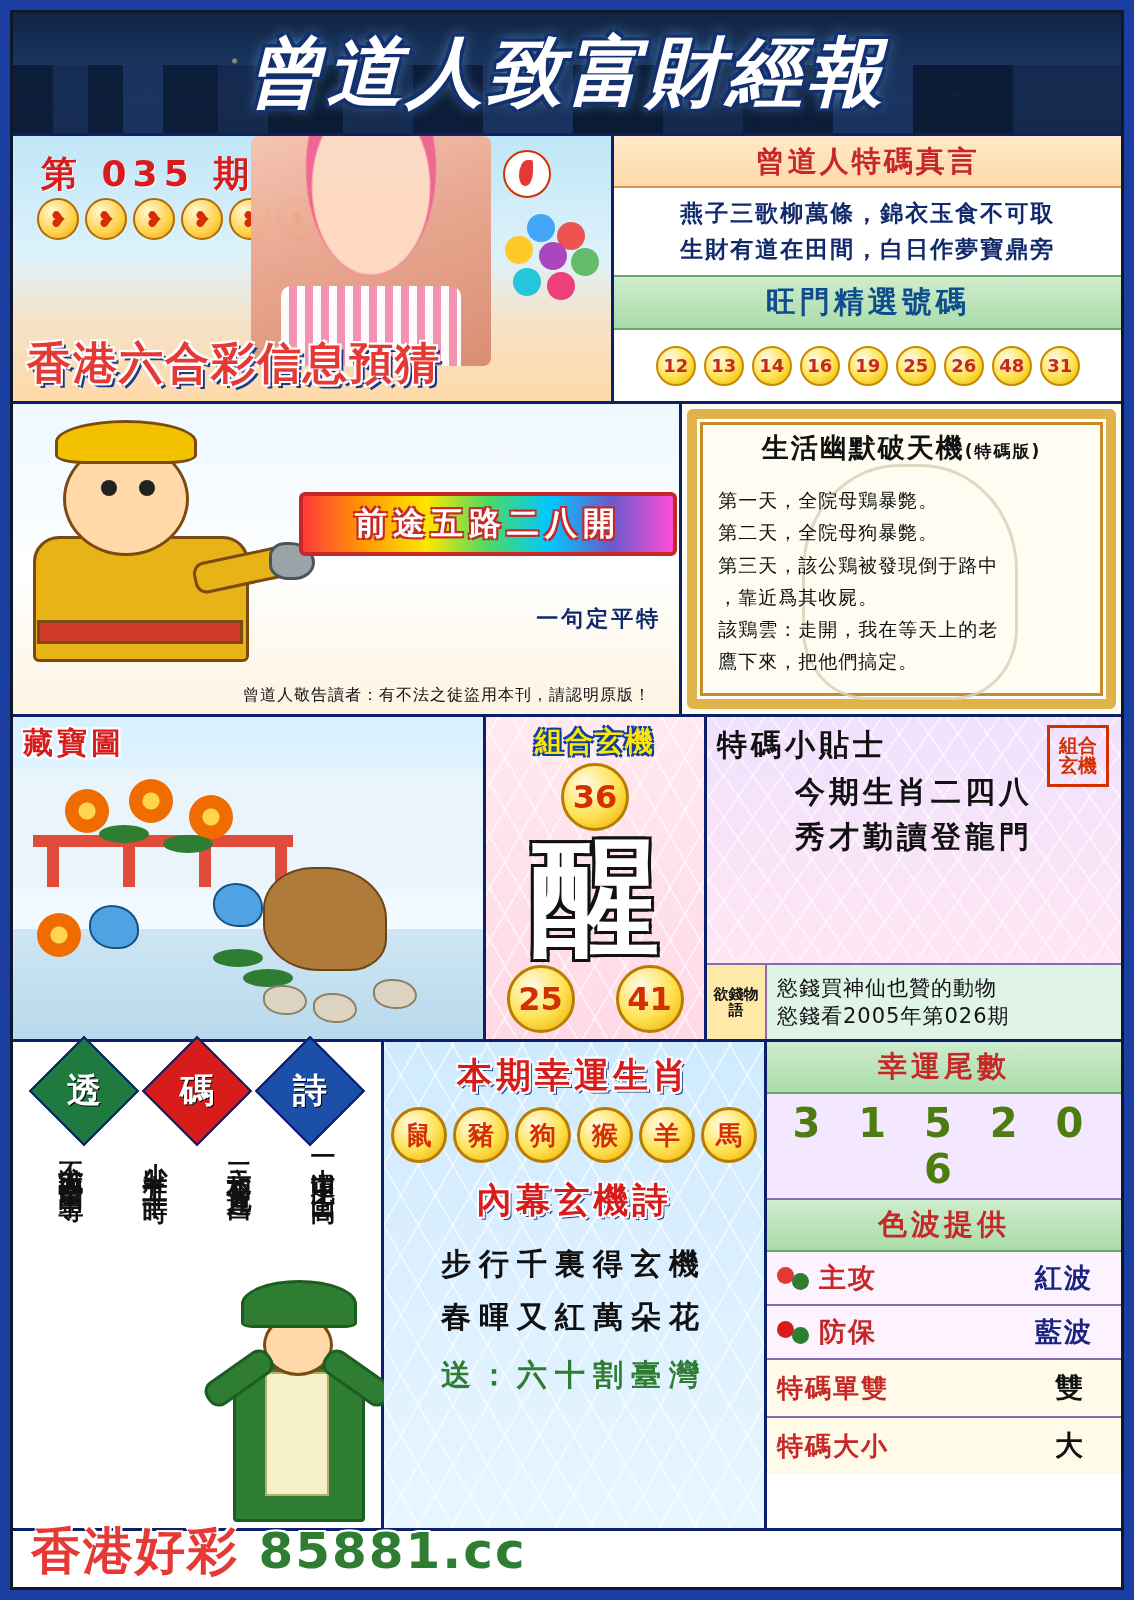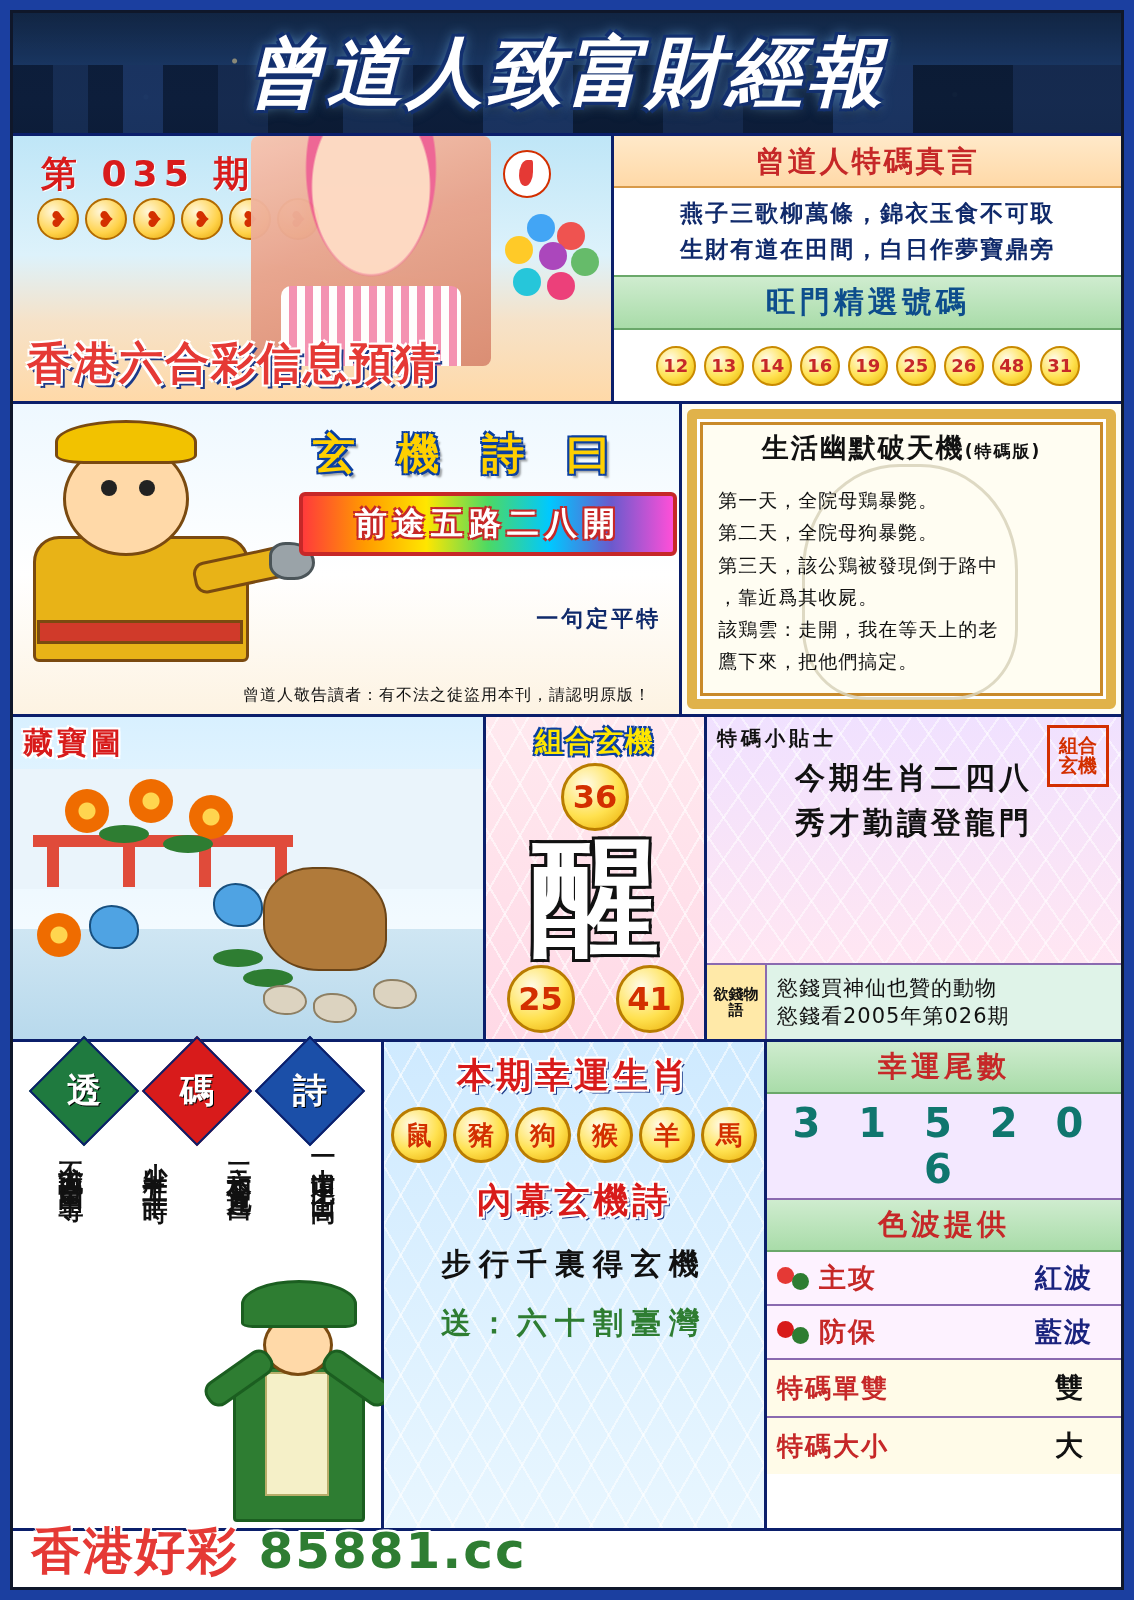--- a/index.html
+++ b/index.html
@@ -220,21 +220,21 @@
   }
   .combo-bottom{position:absolute;left:0;right:0;bottom:6px;display:flex;justify-content:space-around;}
 
   .tips{flex:1;display:flex;flex-direction:column;background:#f3e5ff;}
   .tips-main{flex:1;position:relative;
     background:
       repeating-linear-gradient(55deg,rgba(255,255,255,.5) 0 2px,transparent 2px 24px),
       repeating-linear-gradient(-55deg,rgba(255,255,255,.5) 0 2px,transparent 2px 24px),
       linear-gradient(180deg,#f0e1ff,#ffe6f2);
     padding:8px 10px;box-sizing:border-box;}
-  .tips-title{font-size:20px;font-weight:bold;color:#111;letter-spacing:4px;}
+  .tips-title{font-size:30px;font-weight:bold;color:#111;letter-spacing:4px;}
   .tips-l1{font-size:30px;font-weight:bold;color:#111;letter-spacing:4px;margin-top:6px;text-align:center;}
   .tips-l2{font-size:30px;font-weight:bold;color:#111;letter-spacing:4px;margin-top:4px;text-align:center;}
   .stamp{
     position:absolute;right:12px;top:8px;width:62px;height:62px;
     border:3px solid #d32f00;color:#d32f00;font-size:19px;font-weight:bold;line-height:1.05;
     display:flex;align-items:center;justify-content:center;text-align:center;padding:3px;box-sizing:border-box;
   }
   .tips-foot{height:74px;display:flex;border-top:2px solid #8a6ab0;background:#dff3e8;}
   .foot-tag{width:58px;display:flex;align-items:center;justify-content:center;
     font-size:15px;font-weight:bold;color:#111;background:#ffe9a8;border-right:2px solid #8a6ab0;text-align:center;line-height:1.1;}
@@ -274,21 +274,21 @@
     display:flex;align-items:center;justify-content:center;}
   .inside-title{text-align:center;margin-top:14px;font-size:35px;font-weight:bold;letter-spacing:4px;color:#d81b1b;
     text-shadow:-2px -2px 0 #fff,2px -2px 0 #fff,-2px 2px 0 #fff,2px 2px 0 #fff,3px 3px 0 #1c3a8a;}
   .inside-lines{margin-top:14px;text-align:center;}
   .inside-lines div{font-size:30px;font-weight:bold;color:#111;letter-spacing:8px;line-height:1.75;}
   .send-line{margin-top:12px;text-align:center;font-size:30px;font-weight:bold;color:#2e7d32;letter-spacing:8px;}
 
   .right4{flex:1;display:flex;flex-direction:column;background:#fff;}
   .r4-head{background:linear-gradient(180deg,#cfeccf,#a9dca9);text-align:center;
     font-size:29px;font-weight:bold;color:#c62828;letter-spacing:4px;padding:5px 16px;border-bottom:2px solid #6aa86a;}
-  .tail-nums{background:#f3e8ff;text-align:center;font-size:40px;font-weight:bold;color:#0f766e;
+  .tail-nums{background:#f3e8ff;text-align:center;font-size:40px;font-weight:bold;color:#4d7c0f;
     letter-spacing:12px;padding:6px 0;border-bottom:2px solid #8a6ab0;}
   .r4-head2{background:linear-gradient(180deg,#cfeccf,#a9dca9);text-align:center;
     font-size:29px;font-weight:bold;color:#c62828;letter-spacing:4px;padding:5px 0;border-bottom:2px solid #6aa86a;}
   .wave-row{display:flex;align-items:center;gap:8px;padding:8px 10px;border-bottom:2px solid #8a6ab0;background:#fdf2ff;}
   .wave-dots{position:relative;width:34px;height:26px;flex:0 0 auto;}
   .wave-dots i{position:absolute;width:17px;height:17px;border-radius:50%;display:block;}
   .wave-label{font-size:27px;font-weight:bold;color:#c62828;letter-spacing:2px;}
   .wave-val{font-size:27px;font-weight:bold;color:#1a237e;letter-spacing:2px;margin-left:auto;padding-right:18px;}
   .kv-row{display:flex;align-items:center;padding:9px 10px;border-bottom:2px solid #8a6ab0;background:#fffbe8;}
   .kv-k{font-size:26px;font-weight:bold;color:#c62828;letter-spacing:2px;}
@@ -367,21 +367,20 @@
       <div class="cartoon">
         <div class="c-body"></div>
         <div class="c-belt"></div>
         <div class="c-arm"></div>
         <div class="c-rock"></div>
         <div class="c-head"></div>
         <div class="c-hat"></div>
         <div class="c-eye" style="left:78px;top:66px;"></div>
         <div class="c-eye" style="left:116px;top:66px;"></div>
       </div>
-      <div class="title-xuanji">玄 機 詩 曰</div>
       <div class="rainbow-box">
         <span>前途五路二八開</span>
       </div>
       <div class="oneline">一句定平特</div>
       <div class="notice">曾道人敬告讀者：有不法之徒盜用本刊，請認明原版！</div>
     </div>
 
     <div class="r2-right">
       <div class="fancy-frame"></div>
       <div class="chalk"></div>
@@ -489,20 +488,21 @@
         <div class="z-ball">鼠</div>
         <div class="z-ball">豬</div>
         <div class="z-ball">狗</div>
         <div class="z-ball">猴</div>
         <div class="z-ball">羊</div>
         <div class="z-ball">馬</div>
       </div>
       <div class="inside-title">內幕玄機詩</div>
       <div class="inside-lines">
         <div>步行千裏得玄機</div>
+        <div>春暉又紅萬朵花</div>
       </div>
       <div class="send-line">送：六十割臺灣</div>
     </div>
 
     <div class="right4">
       <div class="r4-head">幸運尾數</div>
       <div class="tail-nums">3 1 5 2 0 6</div>
       <div class="r4-head2">色波提供</div>
 
       <div class="wave-row">

